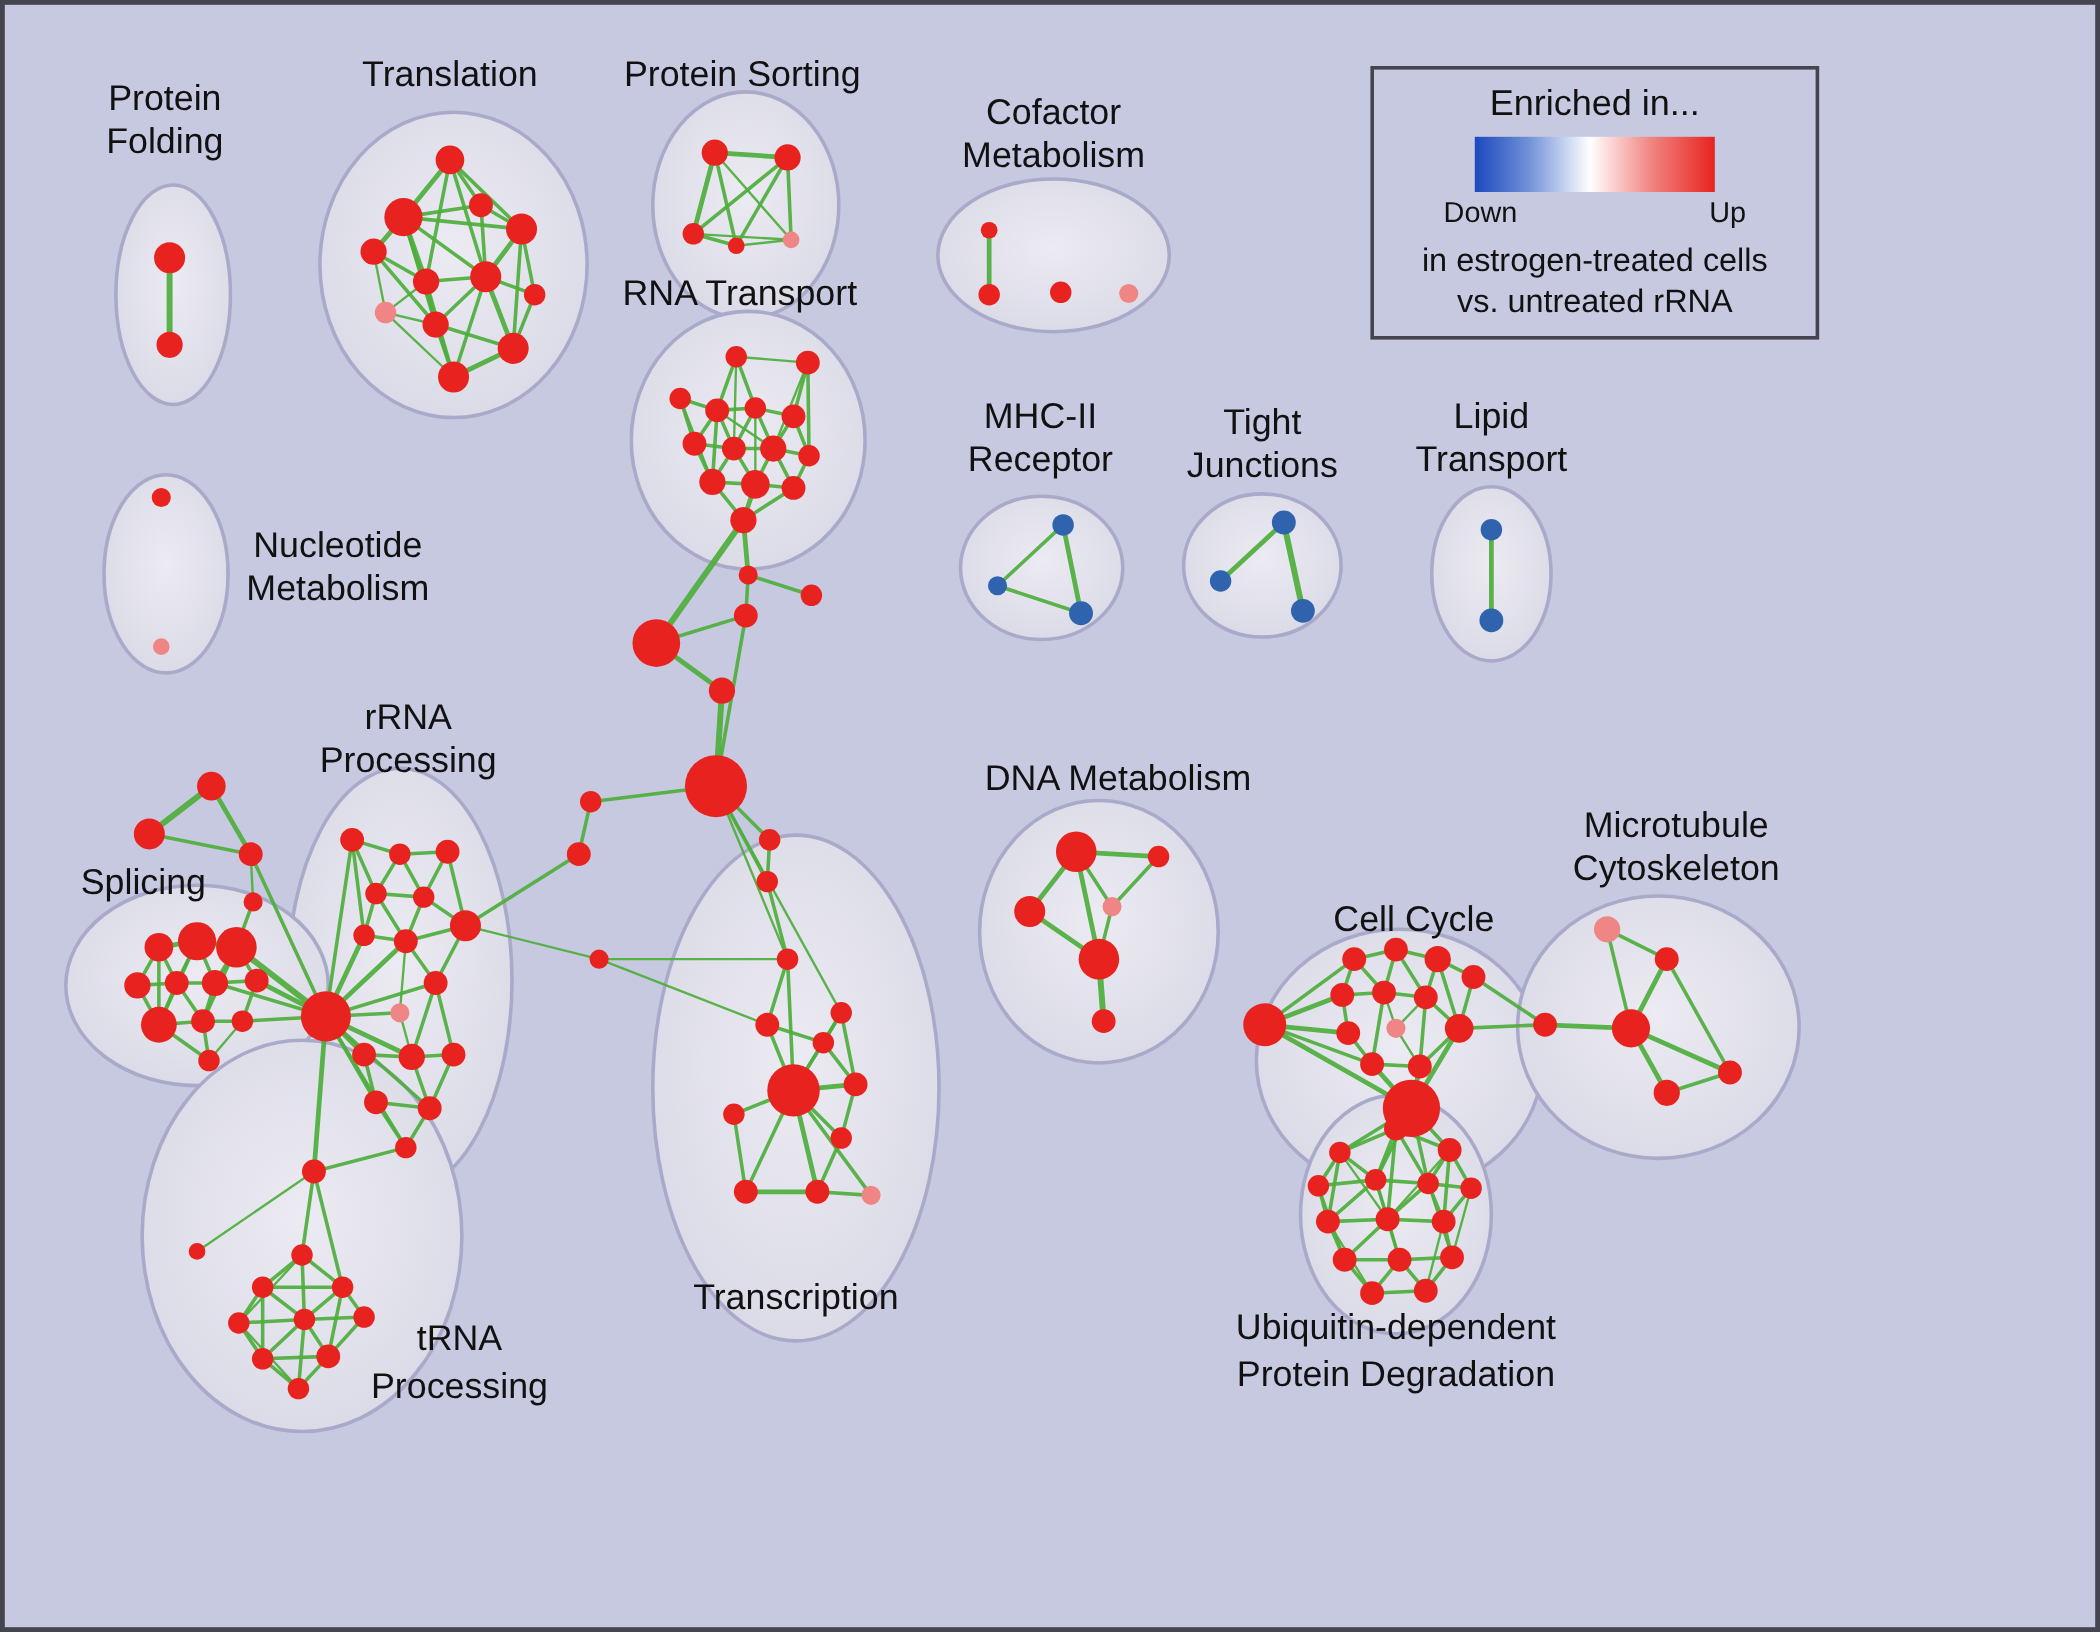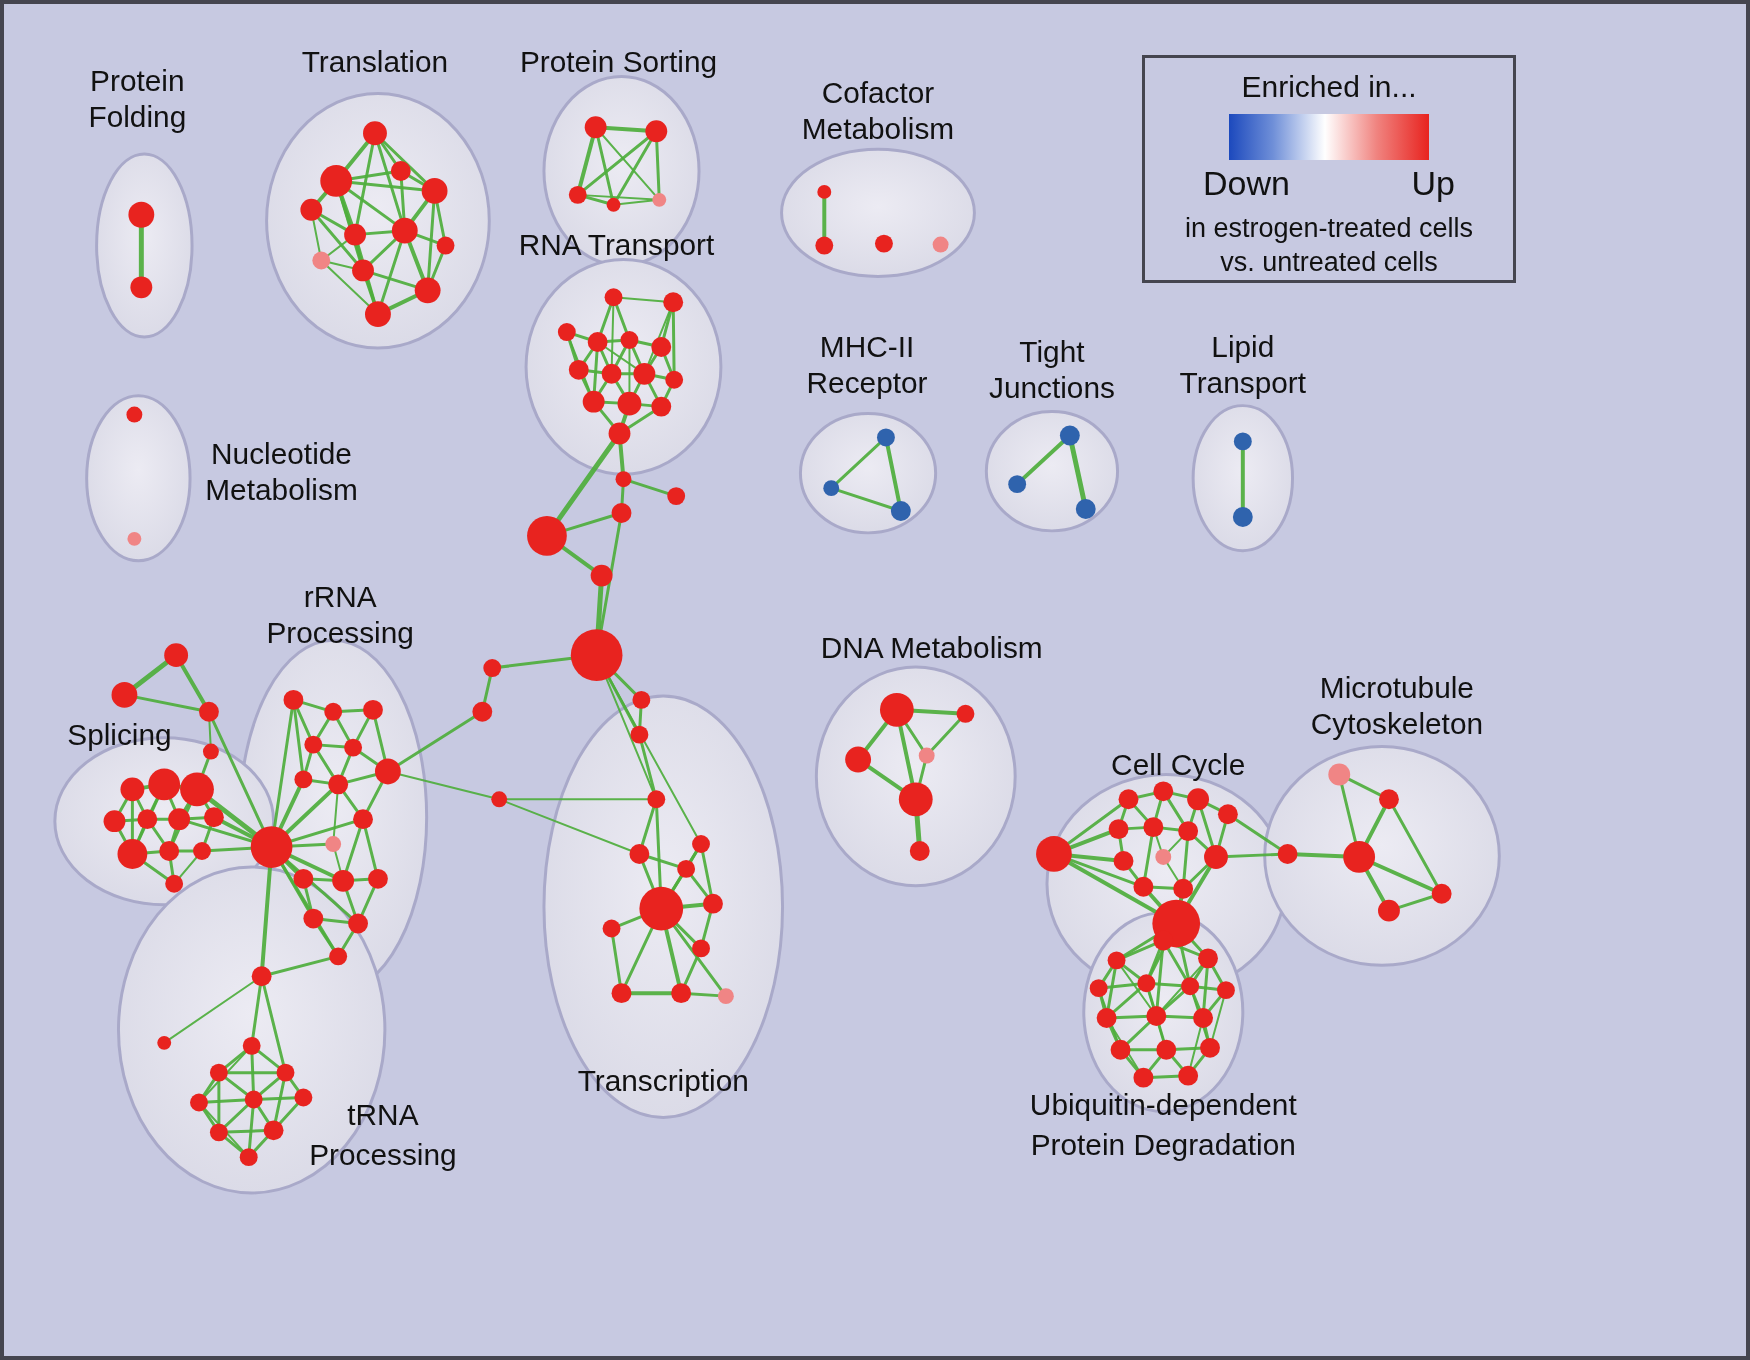--- a/index.html
+++ b/index.html
@@ -20,21 +20,21 @@
     text-align:center;
     color:#111;
     margin-top:18px;
   }
   .legend-title{font-size:30px;margin-top:12px;}
   .legend-bar{
     width:200px;height:46px;margin:10px auto 4px auto;
   }
   .legend-row{
     display:flex;justify-content:space-between;
-    width:252px;margin:0 auto;font-size:34px;
+    width:252px;margin:0 auto;font-size:24px;
   }
   .legend-sub{font-size:27px;line-height:34px;margin-top:8px;}
 </style>
 </head>
 <body>
 
 <div id="figure" style="background: rgb(199, 201, 225); border-color: rgb(69, 69, 79);">
   <svg id="net" xmlns="http://www.w3.org/2000/svg" viewBox="0 0 1750 1360">
       <defs>
         <radialGradient id="clusterGrad" cx="50%" cy="45%" r="65%">
@@ -572,16 +572,16 @@
 
   <div class="legend" style="border-color: rgb(69, 69, 79);">
     <div class="legend-title">Enriched in...</div>
     <div class="legend-bar" id="legend-bar" style="background: linear-gradient(90deg, rgb(28, 73, 189) 0%, rgb(111, 143, 216) 22%, rgb(255, 255, 255) 48%, rgb(240, 131, 127) 74%, rgb(232, 35, 31) 100%);"></div>
     <div class="legend-row">
       <span>Down</span>
       <span>Up</span>
     </div>
     <div class="legend-sub">
       <div>in estrogen-treated cells</div>
-      <div>vs. untreated cells</div>
+      <div>vs. untreated rRNA</div>
     </div>
   </div>
 </div>
 
 </body></html>

